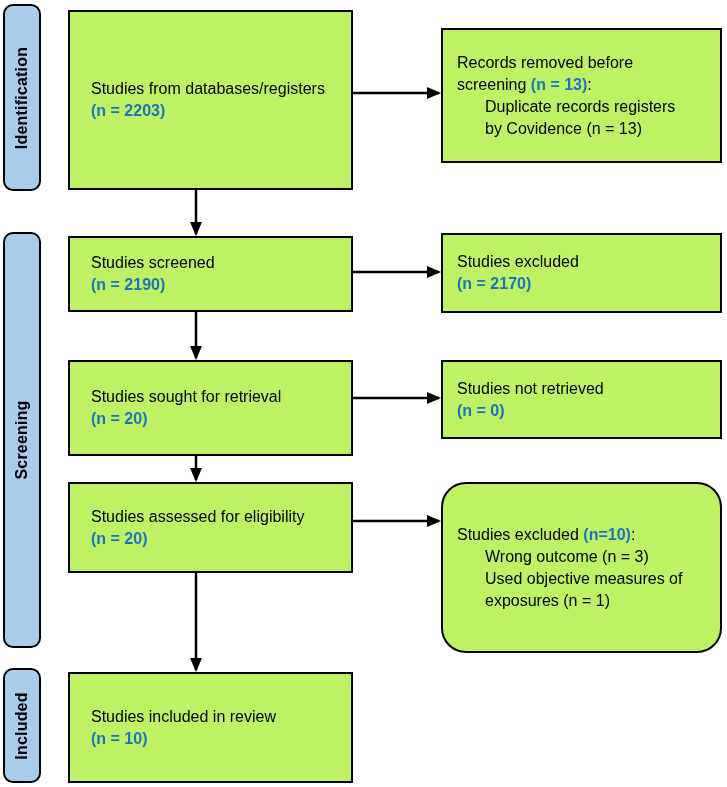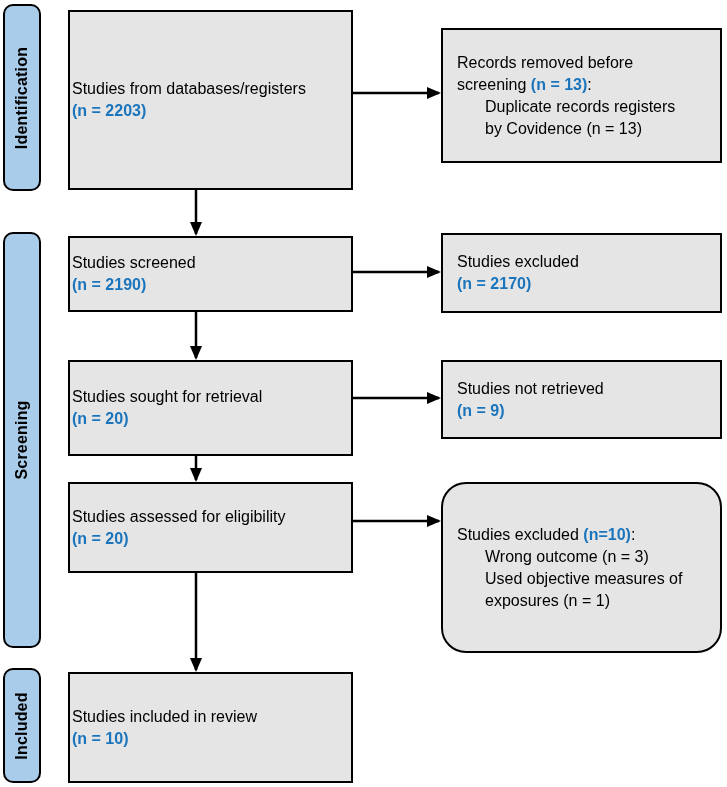--- a/index.html
+++ b/index.html
@@ -23,30 +23,30 @@
   }
   .stage-bar span{
     transform:rotate(-90deg);
     white-space:nowrap;
     font-weight:bold;
     font-size:16px;
     letter-spacing:.2px;
   }
   .box{
     position:absolute;
-    background:#e5e5e5;
+    background:#bef264;
     border:2.5px solid #000;
     box-sizing:border-box;
     display:flex;
     flex-direction:column;
     justify-content:center;
     font-size:16px;
     line-height:22px;
   }
-  .box.main{left:68px;width:285px;padding-left:2px;padding-right:8px;}
+  .box.main{left:68px;width:285px;padding-left:21px;padding-right:8px;}
   .box.side{left:441px;width:281px;padding-left:14px;padding-right:8px;}
   .count{color:#1B75BC;font-weight:bold;}
   .indent{padding-left:28px;}
 </style>
 </head>
 <body>
 
 <div class="canvas">
 
   <svg class="arrows" width="727" height="787">
@@ -122,21 +122,21 @@
   <div class="box side" style="top:233px;height:80px;">
     <div>
       <span>Studies excluded</span><br>
       <span class="count">(n = 2170)</span>
     </div>
   </div>
 
   <div class="box side" style="top:360px;height:79px;">
     <div>
       <span>Studies not retrieved</span><br>
-      <span class="count">(n = 9)</span>
+      <span class="count">(n = 0)</span>
     </div>
   </div>
 
   <div class="box side" style="top:482px;height:171px;border-radius:25px;">
     <div>
       <span>Studies excluded </span><span class="count">(n=10)</span><span>:</span>
       <div class="indent">Wrong outcome (n = 3)</div>
       <div class="indent">Used objective measures of</div>
       <div class="indent">exposures (n = 1)</div>
     </div>

